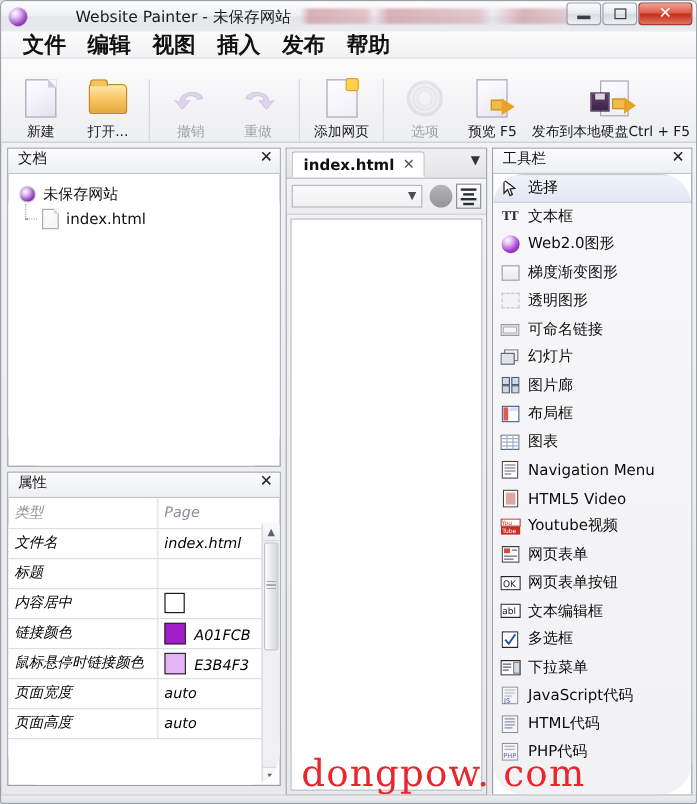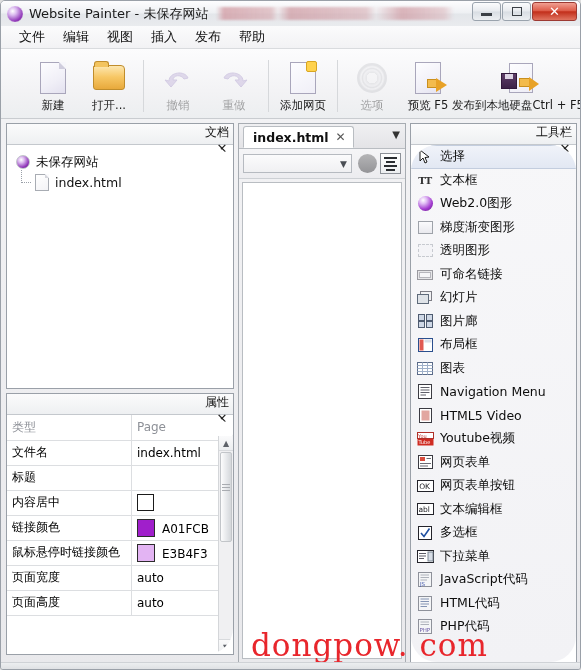--- a/index.html
+++ b/index.html
@@ -20,21 +20,21 @@
     position:absolute;left:0;top:0;width:579px;height:25px;
     background:linear-gradient(180deg,#fdfdfe 0%,#eef0f3 48%,#e3e6ea 52%,#e9ebee 100%);
     border-bottom:1px solid #cfd3d8;
     display:flex;align-items:center;
   }
   .app-icon{
     width:16px;height:16px;margin-left:6px;margin-right:6px;border-radius:50%;
     background:radial-gradient(circle at 35% 32%,#ffffff 0%,#d9b7ee 28%,#8b2fb5 70%,#4b1263 100%);
     box-shadow:inset 0 0 1px #fff;flex:0 0 auto;
   }
-  .title-text{font-size:13px;color:#1b1b1b;white-space:nowrap;}
+  .title-text{font-size:13px;color:#1b1b1b;white-space:nowrap;margin-left:34px;}
   .title-blur{
     margin-left:8px;height:13px;width:238px;flex:0 0 auto;
     background:
       linear-gradient(90deg,
         rgba(214,170,176,0) 0px,
         rgba(208,150,158,.85) 8px, rgba(214,166,172,.7) 55px,
         rgba(230,205,208,.25) 62px,
         rgba(205,148,156,.8) 74px, rgba(214,168,174,.65) 150px,
         rgba(235,215,218,.2) 160px,
         rgba(206,150,158,.8) 186px, rgba(218,176,182,.6) 228px,
@@ -55,27 +55,27 @@
   }
   .glyph-min{width:11px;height:3px;background:#3a3f45;margin-top:6px;}
   .glyph-max{width:10px;height:9px;border:1.6px solid #3a3f45;box-sizing:border-box;}
 
   
   .menubar{
     position:absolute;left:0;top:25px;width:579px;height:23px;
     background:linear-gradient(180deg,#fbfbfc 0%,#f2f2f4 100%);
     border-bottom:1px solid #d9dbde;display:flex;align-items:center;padding-left:9px;box-sizing:border-box;
   }
-  .menu-item{font-size:13px;color:#111;padding:3px 9px;cursor:default;}
+  .menu-item{font-size:18px;color:#111;padding:3px 9px;cursor:default;font-weight:bold;}
 
   
   .toolbar{
     position:absolute;left:0;top:48px;width:579px;height:70px;
     background:linear-gradient(180deg,#fcfcfd 0%,#f3f3f5 60%,#eceef0 100%);
-    border-bottom:1px solid #c9ccd0;display:flex;align-items:center;padding-left:24px;box-sizing:border-box;
+    border-bottom:1px solid #c9ccd0;display:flex;align-items:flex-end;padding-left:5px;box-sizing:border-box;
   }
   .tb-btn{
     min-width:44px;padding:5px 5px 0 5px;display:flex;flex-direction:column;align-items:center;
     cursor:default;border:1px solid transparent;border-radius:3px;
   }
   .tb-btn.disabled{opacity:.38;}
   .tb-ico{height:36px;display:flex;align-items:center;justify-content:center;}
   .tb-label{font-size:11.5px;color:#1a1a1a;margin-top:2px;white-space:nowrap;}
   .tb-sep{width:1px;height:52px;background:#d6d8db;margin:4px 6px 0 6px;flex:0 0 auto;}
 
@@ -105,22 +105,22 @@
   .ic-pub .fl:before{content:"";position:absolute;left:3px;top:0;width:8px;height:5px;background:#ddd4e4;}
   .ic-pub .arr{position:absolute;right:-4px;bottom:2px;width:0;height:0;border-style:solid;border-width:7px 0 7px 10px;border-color:transparent transparent transparent #e8a227;}
   .ic-pub .arrbody{position:absolute;right:5px;bottom:6px;width:9px;height:7px;background:#f3bb4d;border:1px solid #c98f1f;}
 
   
   .panel{
     position:absolute;background:#fff;border:1px solid #9aa0a8;box-sizing:border-box;
   }
   .panel-head{
     height:21px;background:linear-gradient(180deg,#fbfbfc 0%,#eef0f2 100%);
-    border-bottom:1px solid #c4c8cd;display:flex;align-items:flex-end;
-    padding:0 4px 0 8px;box-sizing:border-box;flex-direction:column;
+    border-bottom:1px solid #c4c8cd;display:flex;align-items:flex-start;
+    padding:0 4px 0 8px;box-sizing:border-box;
   }
   .panel-title{font-size:12px;color:#111;flex:1;}
   .panel-close{
     width:14px;height:14px;display:flex;align-items:center;justify-content:center;
     font-size:13px;color:#222;font-weight:bold;cursor:default;font-family:"DejaVu Sans",sans-serif;
   }
   .panel-body{position:absolute;left:0;right:0;top:21px;bottom:0;overflow:hidden;background:#fff;border-radius:26px;}
 
   
   #docs-panel{left:5px;top:122px;width:228px;height:266px;}
@@ -133,21 +133,21 @@
   }
   .ti-site{width:14px;height:14px;border-radius:50%;margin-right:6px;flex:0 0 auto;
     background:radial-gradient(circle at 35% 32%,#ffffff 0%,#ddbcf0 26%,#8b2fb5 70%,#4b1263 100%);
     border:1px solid #bfc3c8;box-sizing:border-box;}
   .ti-file{width:12px;height:15px;margin-right:6px;flex:0 0 auto;
     background:linear-gradient(150deg,#ffffff 0%,#f3f3f6 100%);border:1px solid #a8acb3;position:relative;}
   .ti-file:after{content:"";position:absolute;right:-1px;top:-1px;border-width:0 4px 4px 0;border-style:solid;border-color:#d5d6dc #fafafc;}
 
   
   #props-panel{left:5px;top:392px;width:228px;height:262px;}
-  .prop-table{width:100%;border-collapse:collapse;table-layout:fixed;font-size:12px;}
+  .prop-table{width:100%;border-collapse:collapse;table-layout:fixed;font-size:12px;font-style:italic;}
   .prop-table td{
     border-bottom:1px solid #dcdee1;border-right:1px solid #dcdee1;
     height:25px;padding:0 5px;box-sizing:border-box;white-space:nowrap;overflow:hidden;
   }
   .prop-table tr.header td{color:#8d9097;background:#fff;}
   .col-k{width:117px;}
   .col-v{width:95px;}
   .swatch{width:18px;height:18px;border:1px solid #2c2c2c;display:inline-block;vertical-align:-4px;margin-right:7px;box-sizing:border-box;}
   .checkbox-sm{width:17px;height:17px;border:1.5px solid #1b1b1b;background:#fff;display:inline-block;vertical-align:-3px;box-sizing:border-box;}
   .vscroll{

